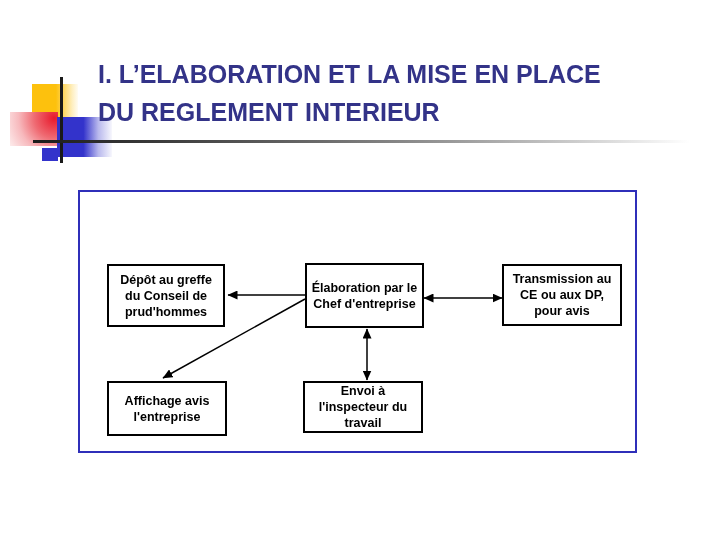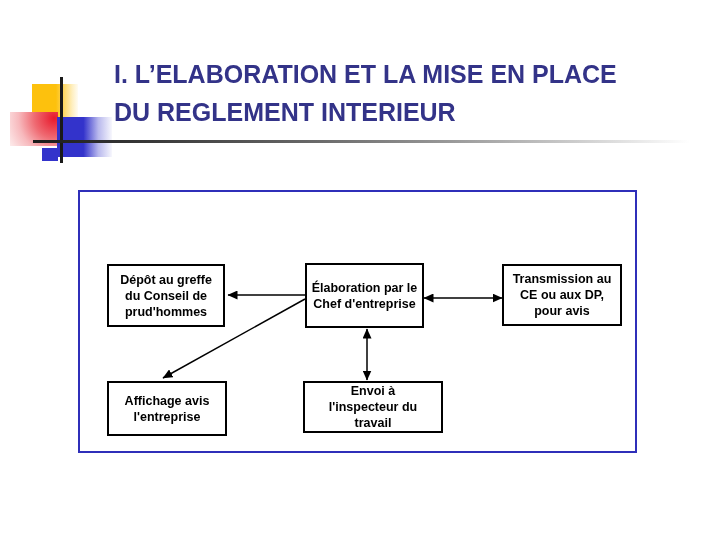--- a/index.html
+++ b/index.html
@@ -39,21 +39,21 @@
     background: #1a1a1a;
   }
   .deco-hline {
     left: 33px; top: 140px; width: 677px; height: 3px;
     background: linear-gradient(to right, #1c1c1c 0%, #3a3a3a 18%, #6a6a6a 42%, #9a9a9a 62%, #cccccc 80%, rgba(255,255,255,0) 97%);
   }
 
   
   .title {
     position: absolute;
-    left: 114px; top: 55px;
+    left: 98px; top: 55px;
     width: 606px;
     margin: 0;
     font-size: 25px;
     line-height: 38px;
     font-weight: bold;
     color: #333388;
     letter-spacing: 0px;
     white-space: pre-line;
   }
 
@@ -86,21 +86,21 @@
     line-height: 16px;
     font-weight: bold;
     color: #000000;
     white-space: pre-line;
   }
   
   .node-depot        { left: 27px;  top: 72px;  width: 118px; height: 63px; }
   .node-elaboration  { left: 225px; top: 71px;  width: 119px; height: 65px; align-items: center; }
   .node-transmission { left: 422px; top: 72px;  width: 120px; height: 62px; align-items: center; }
   .node-affichage    { left: 27px;  top: 189px; width: 120px; height: 55px; }
-  .node-envoi        { left: 223px; top: 189px; width: 140px; height: 52px; }
+  .node-envoi        { left: 223px; top: 189px; width: 120px; height: 52px; }
 </style>
 </head>
 <body>
 
 <div class="slide">
 
   <div class="deco deco-yellow"></div>
   <div class="deco deco-red"></div>
   <div class="deco deco-blue"></div>
   <div class="deco deco-blue-small"></div>

